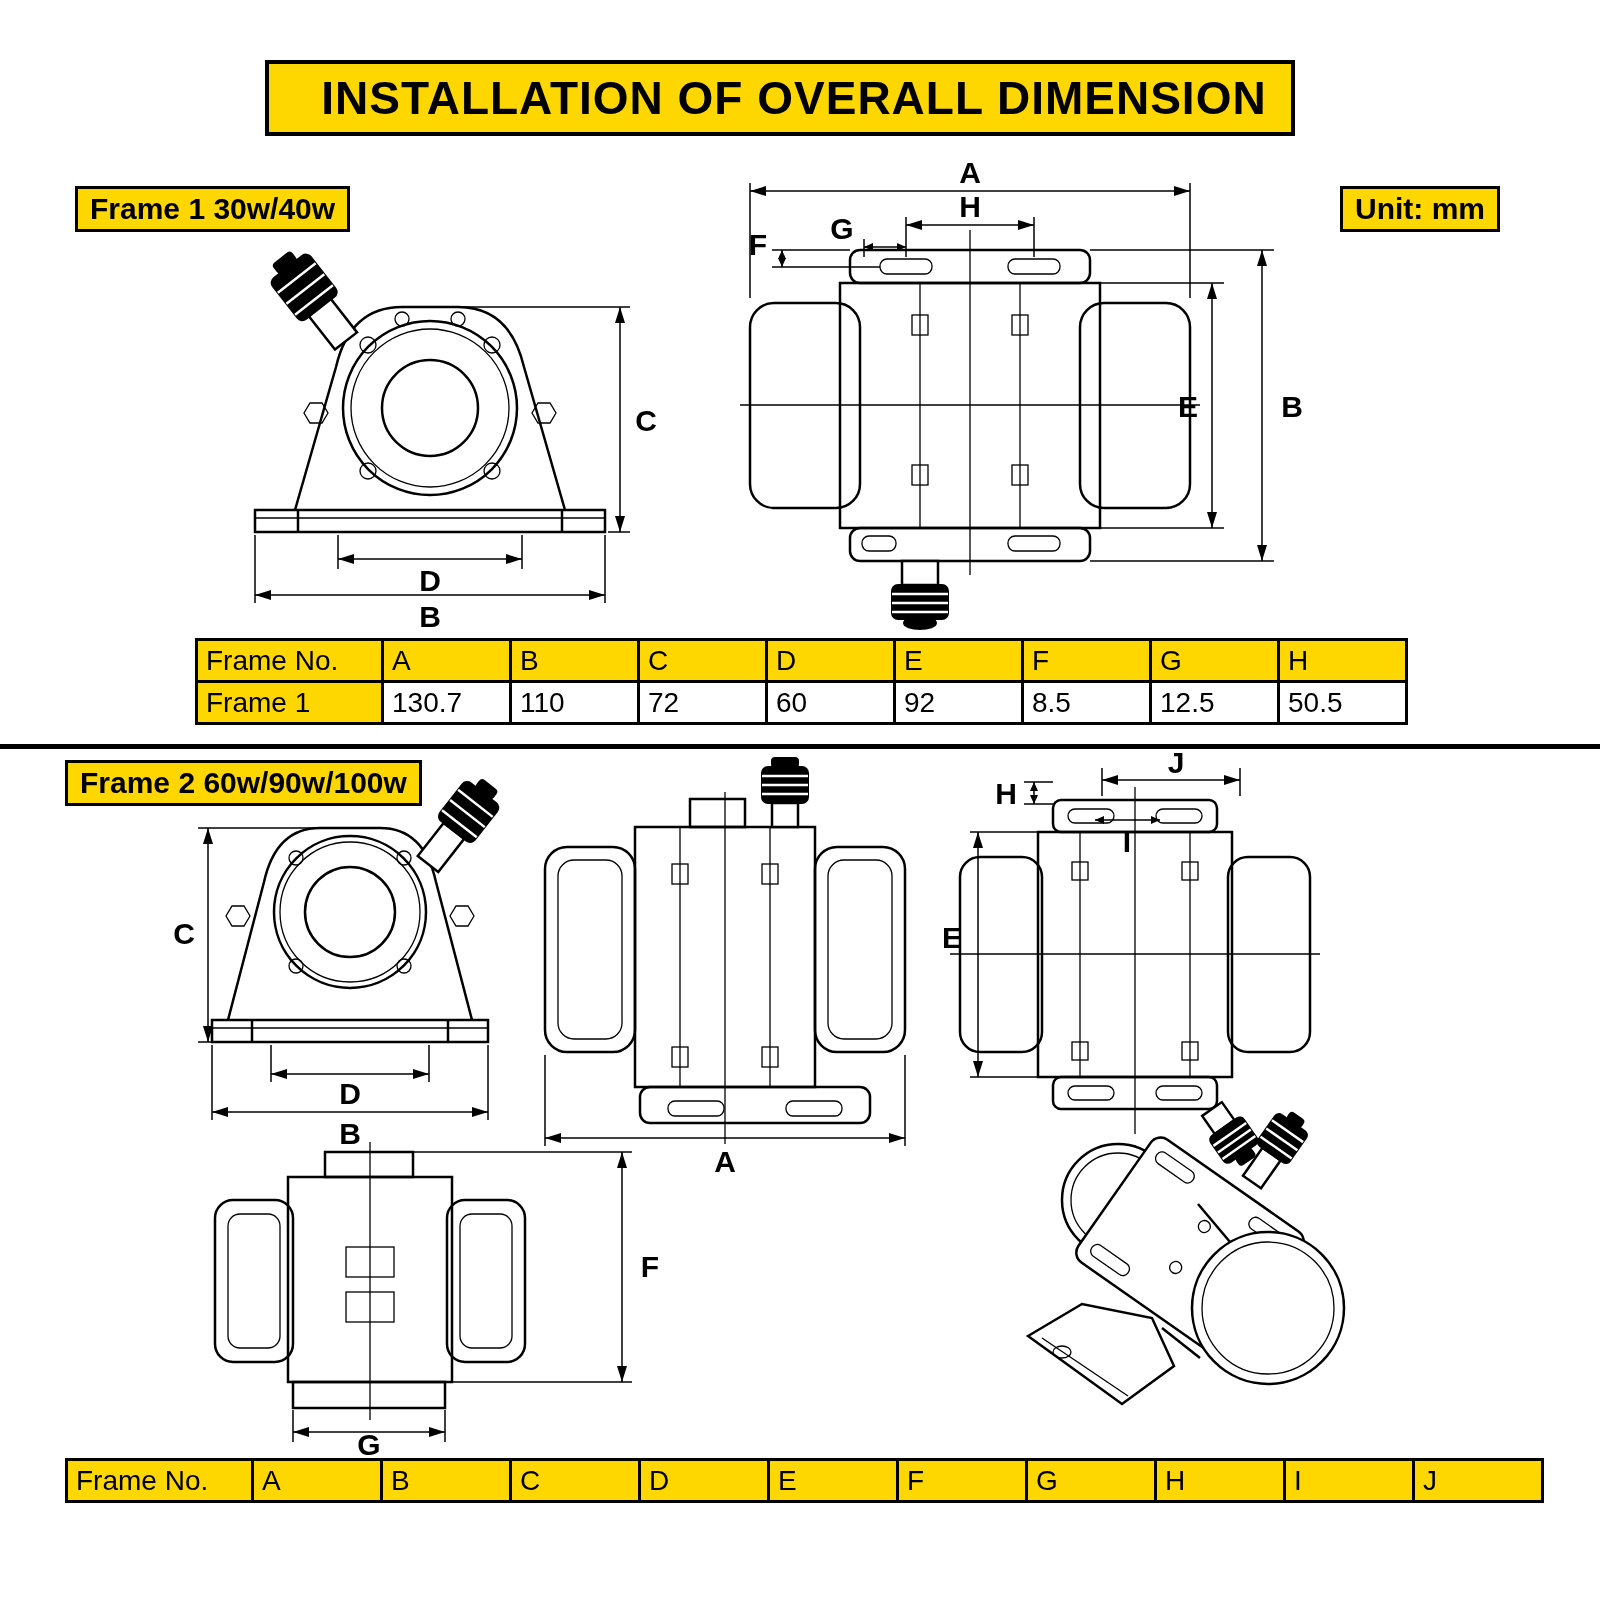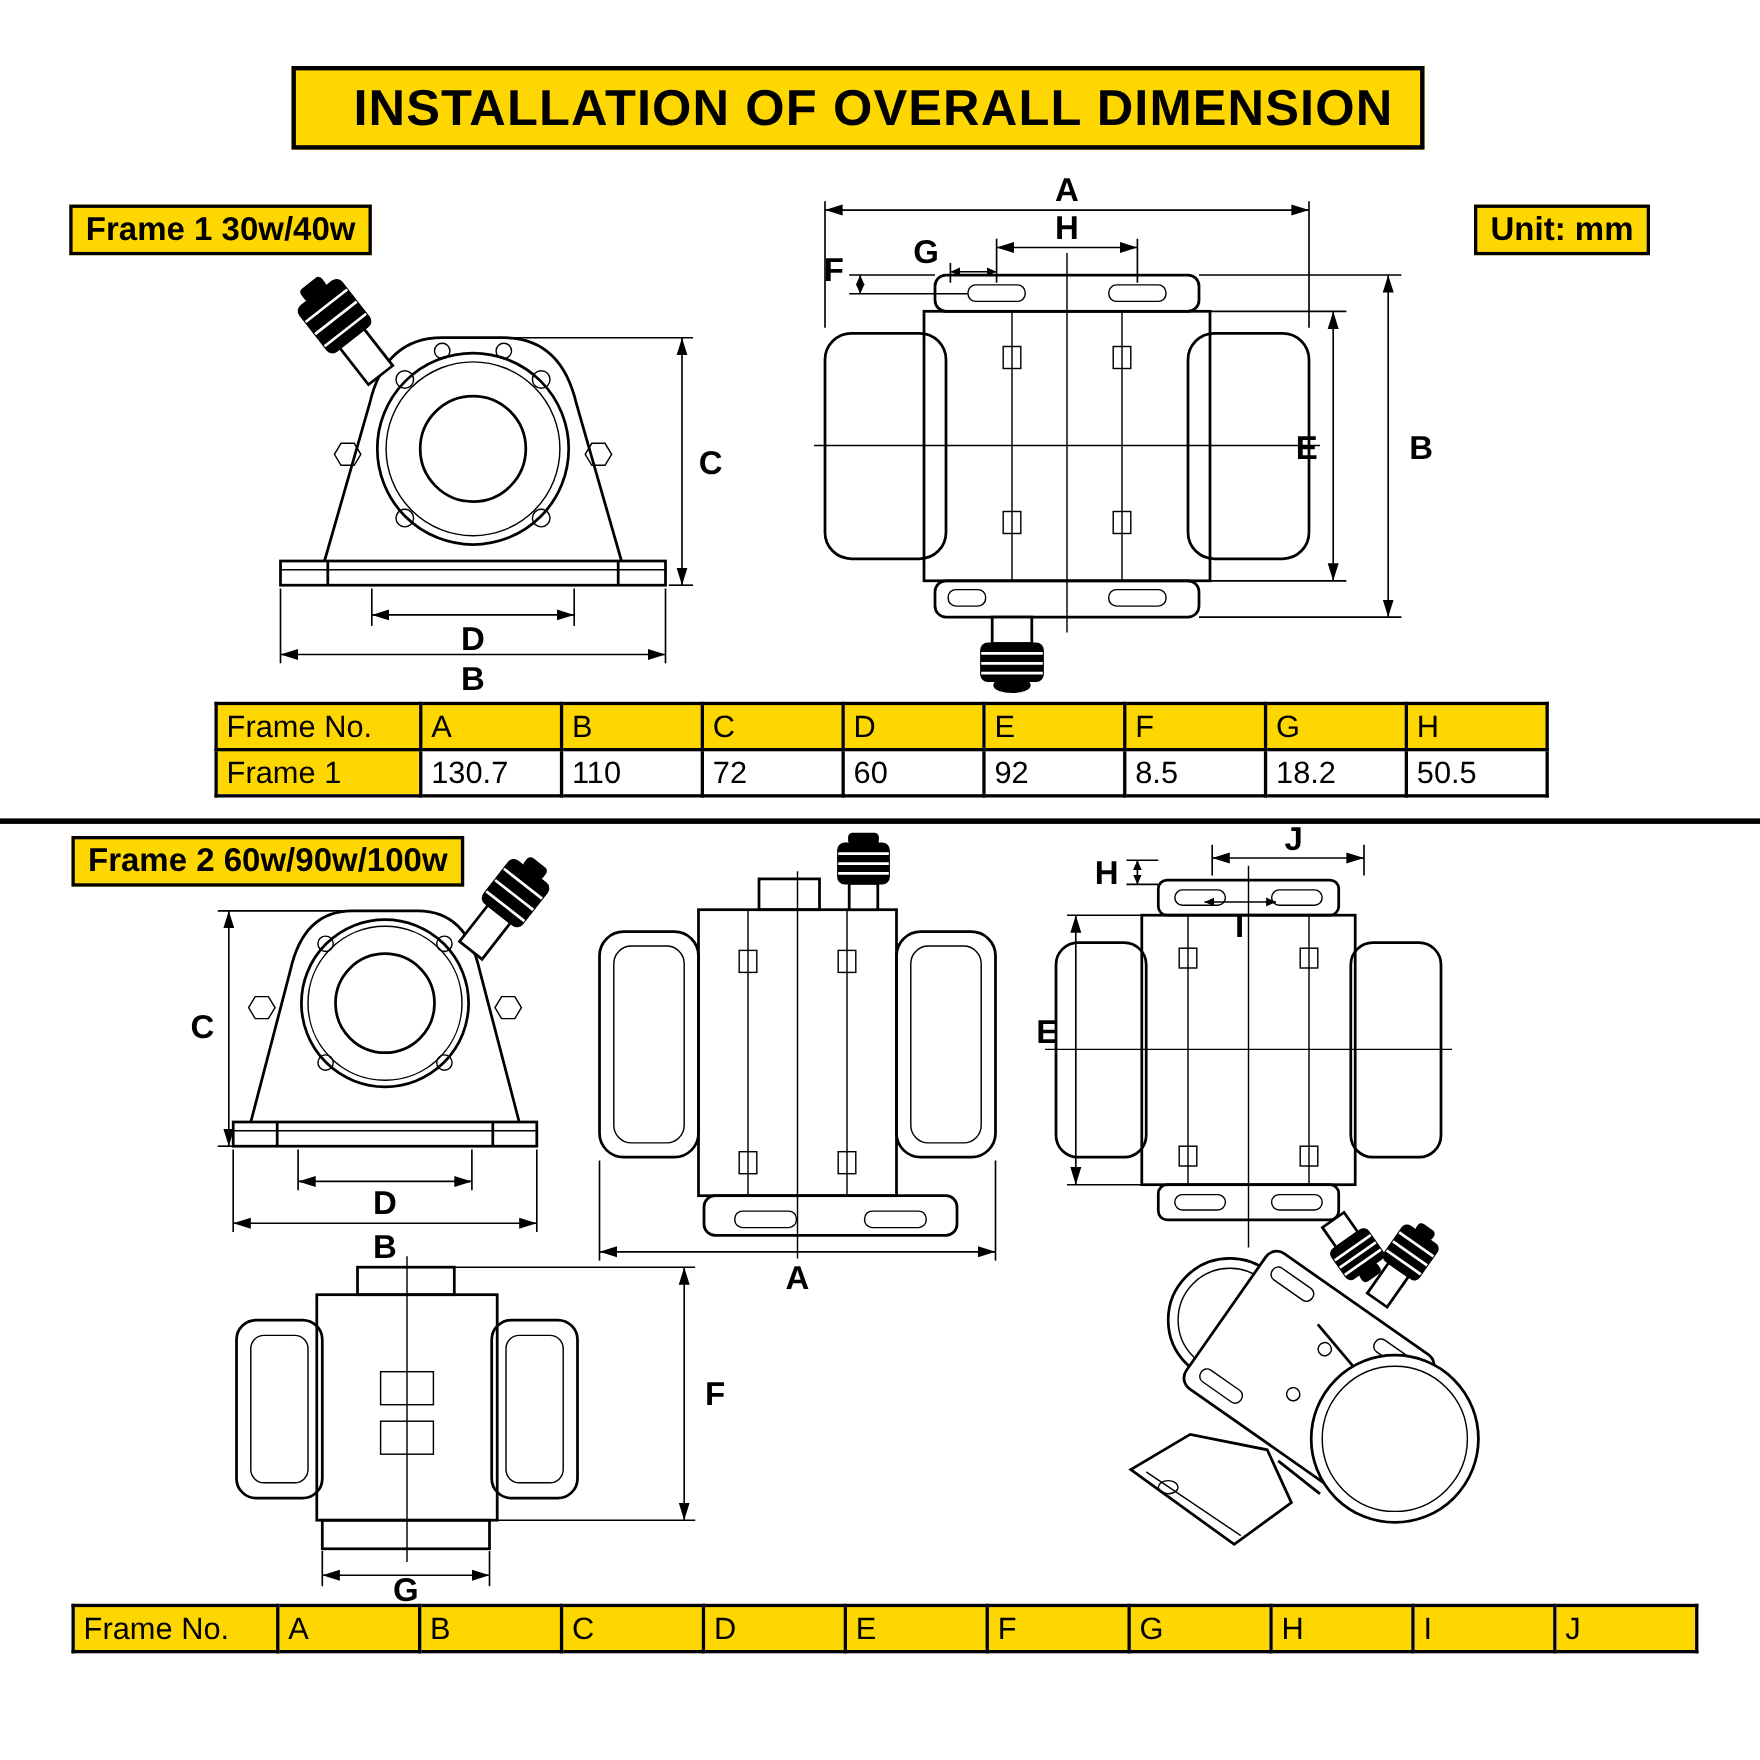--- a/index.html
+++ b/index.html
@@ -34,21 +34,21 @@
   table.dims td {
     border:3px solid #000; font-weight:normal; font-size:28px;
     height:42px; padding:1px 6px 1px 8px; background:#fff; overflow:hidden;
   }
   table.dims td.y { background:var(--yellow); }
 </style>
 </head>
 <body>
 
 <div id="title">INSTALLATION OF OVERALL DIMENSION</div>
-<div class="ylabel" style="left:63px; top:186px;">Frame 1 30w/40w</div>
+<div class="ylabel" style="left:75px; top:186px;">Frame 1 30w/40w</div>
 <div class="ylabel" style="left:1340px; top:186px;">Unit: mm</div>
 <div id="divider"></div>
 <div class="ylabel" style="left:65px; top:760px;">Frame 2 60w/90w/100w</div>
 
 <svg id="svg-f1" style="left:150px; top:155px;" width="1180" height="478" viewBox="0 0 1180 478">
   <defs>
     <marker id="arw" markerUnits="userSpaceOnUse" markerWidth="18" markerHeight="12" refX="16" refY="6" orient="auto-start-reverse">
       <path d="M0,1 L16,6 L0,11 Z" fill="#000"></path>
     </marker>
     <marker id="arws" markerUnits="userSpaceOnUse" markerWidth="10" markerHeight="10" refX="9" refY="5" orient="auto-start-reverse">
@@ -178,21 +178,21 @@
     <td class="y">H</td>
   </tr>
   <tr>
     <td class="y">Frame 1</td>
     <td>130.7</td>
     <td>110</td>
     <td>72</td>
     <td>60</td>
     <td>92</td>
     <td>8.5</td>
-    <td>18.2</td>
+    <td>12.5</td>
     <td>50.5</td>
   </tr>
 </tbody>
   </table>
 
 <svg id="svg-f2" style="left:0px; top:752px;" width="1600" height="706" viewBox="0 0 1600 706">
 
   <g>
     <path class="ln" d="M228 268 L264 130 Q276 76 320 76 L380 76 Q424 76 436 130 L472 268"></path>
     <rect class="ln" x="212" y="268" width="276" height="22"></rect>

